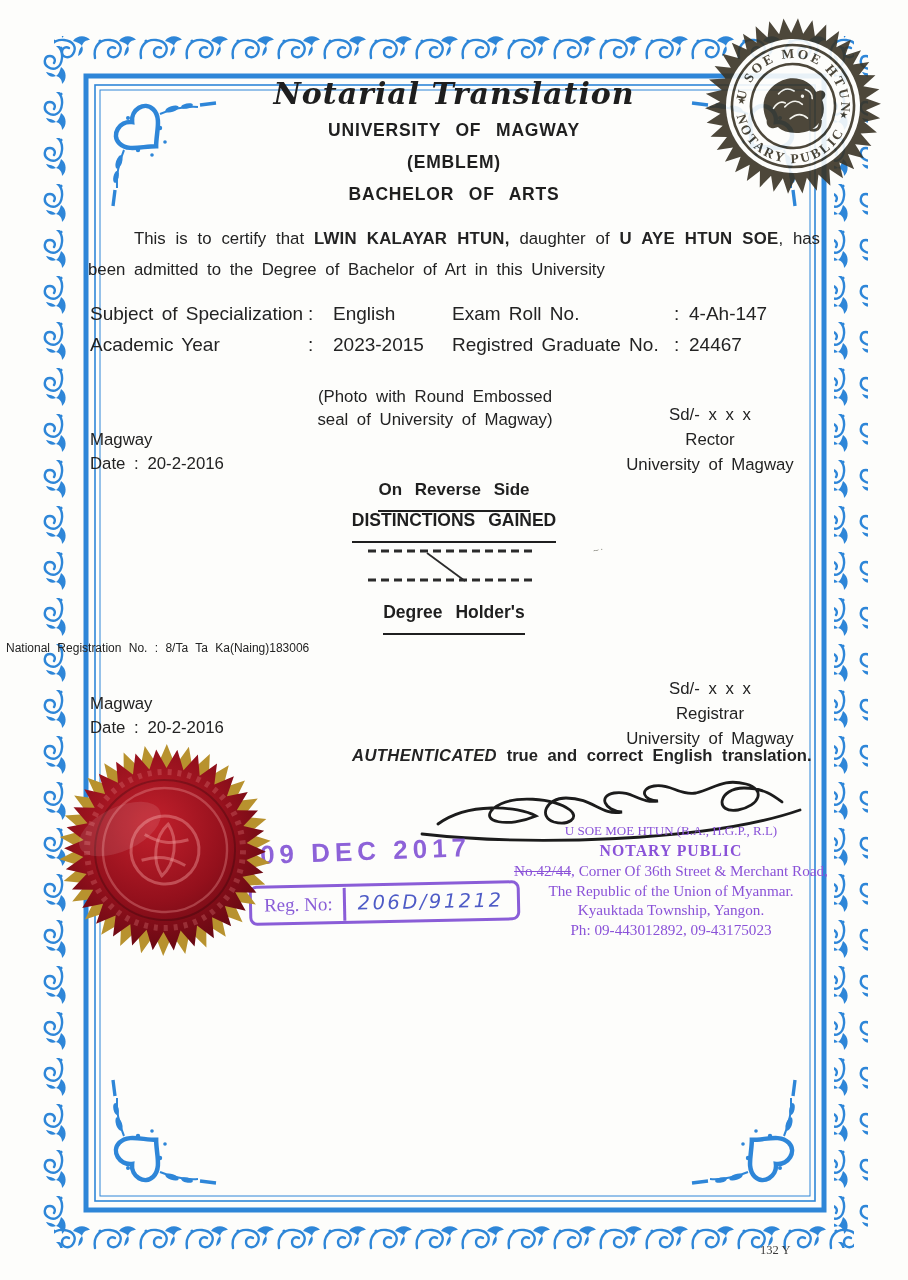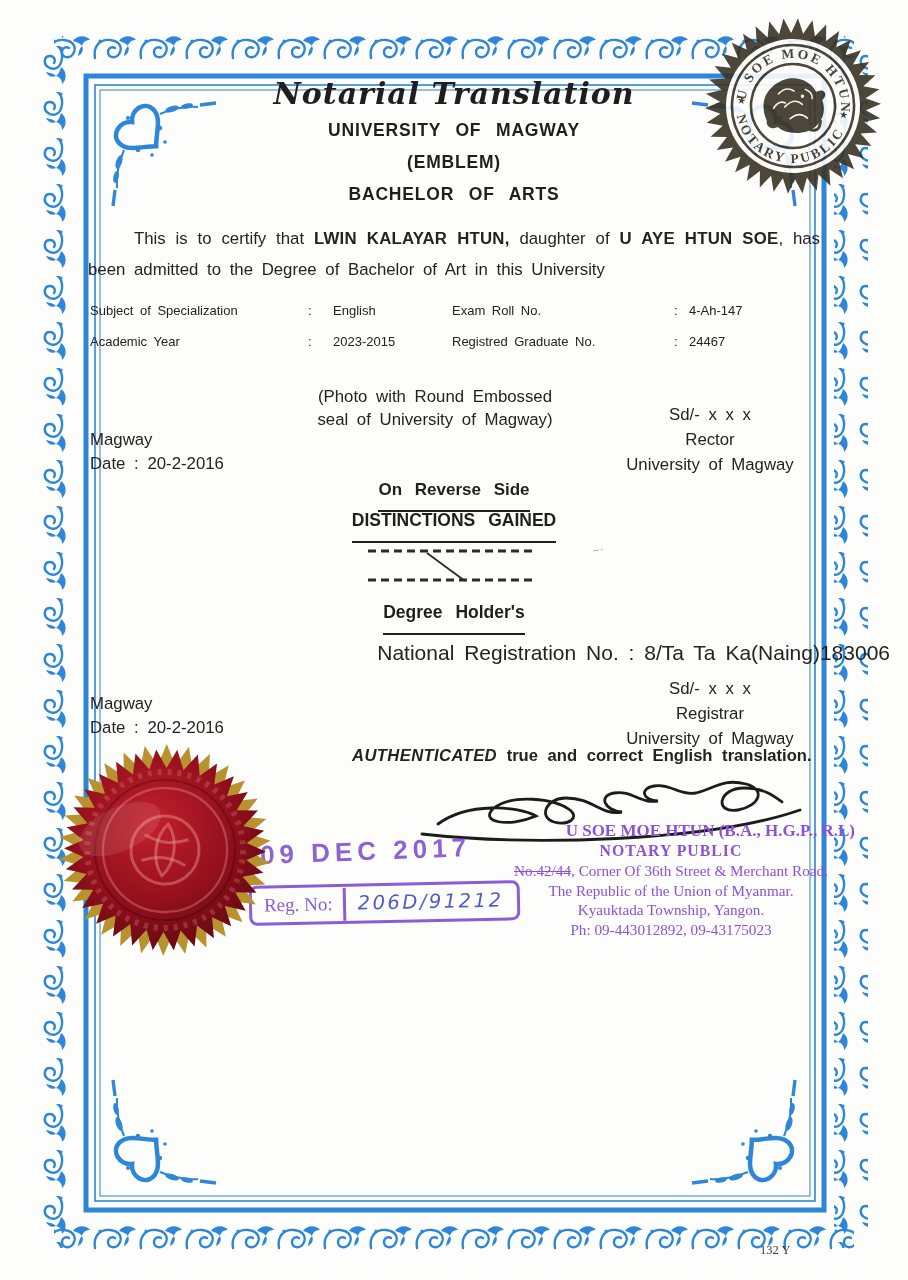--- a/index.html
+++ b/index.html
@@ -19,36 +19,36 @@
   }
   .doc-head{
     left:0;width:908px;text-align:center;font-weight:bold;font-size:17.5px;
     letter-spacing:.8px;word-spacing:9px;color:#1f1f1f;
   }
   .certify{
     left:88px;top:223px;width:732px;font-size:16.8px;line-height:31px;
     text-align:justify;text-indent:46px;word-spacing:4px;
   }
   .certify b{letter-spacing:.2px;}
-  .detail-row{left:0;width:908px;height:26px;font-size:13px;word-spacing:3px;}
+  .detail-row{left:0;width:908px;height:26px;font-size:19px;word-spacing:3px;}
   .detail-row span{position:absolute;white-space:nowrap;}
   .d-l1{left:90px;}  .d-c1{left:308px;} .d-v1{left:333px;}
   .d-l2{left:452px;} .d-c2{left:674px;} .d-v2{left:689px;}
   .photo-note{left:255px;top:386px;width:360px;text-align:center;font-size:16.8px;line-height:22.5px;word-spacing:4px;}
   .block-left{left:90px;font-size:16.8px;line-height:24px;word-spacing:4px;}
   .block-right{left:600px;width:220px;text-align:center;font-size:16.8px;line-height:25px;word-spacing:4px;}
   .u-head{
     left:0;width:908px;text-align:center;font-weight:bold;font-size:17px;word-spacing:8px;color:#1f1f1f;
   }
   .u-head span{border-bottom:2.2px solid #1f1f1f;padding-bottom:11px;}
-  .nrc-line{left:0;top:641px;width:890px;text-align:right;font-size:21px;word-spacing:4px;}
+  .nrc-line{left:6px;top:641px;width:890px;text-align:left;font-size:12px;word-spacing:4px;}
   .auth-line{left:352px;top:746px;font-size:16.6px;font-weight:bold;word-spacing:5px;white-space:nowrap;}
   .auth-line i{font-style:italic;letter-spacing:.4px;}
   .notary-block{left:487px;top:820px;width:368px;text-align:center;font-family:"Liberation Serif",serif;}
-  .notary-name{font-size:17px;font-weight:bold;line-height:21px;text-align:right;}
+  .notary-name{font-size:13px;font-weight:normal;line-height:21px;}
   .notary-title{font-size:15.8px;font-weight:bold;line-height:20px;letter-spacing:1px;}
   .notary-addr{font-size:15.2px;line-height:19.5px;}
   .struck{text-decoration:line-through;text-align:center;}
   .date-stamp{
     left:260px;top:836px;font-size:26px;font-weight:bold;letter-spacing:5px;
     transform:rotate(-2.2deg);white-space:nowrap;opacity:.92;
   }
   .reg-box{
     left:249px;top:883px;display:flex;align-items:center;
     border-radius:8px;transform:rotate(-1.2deg);opacity:.95;

